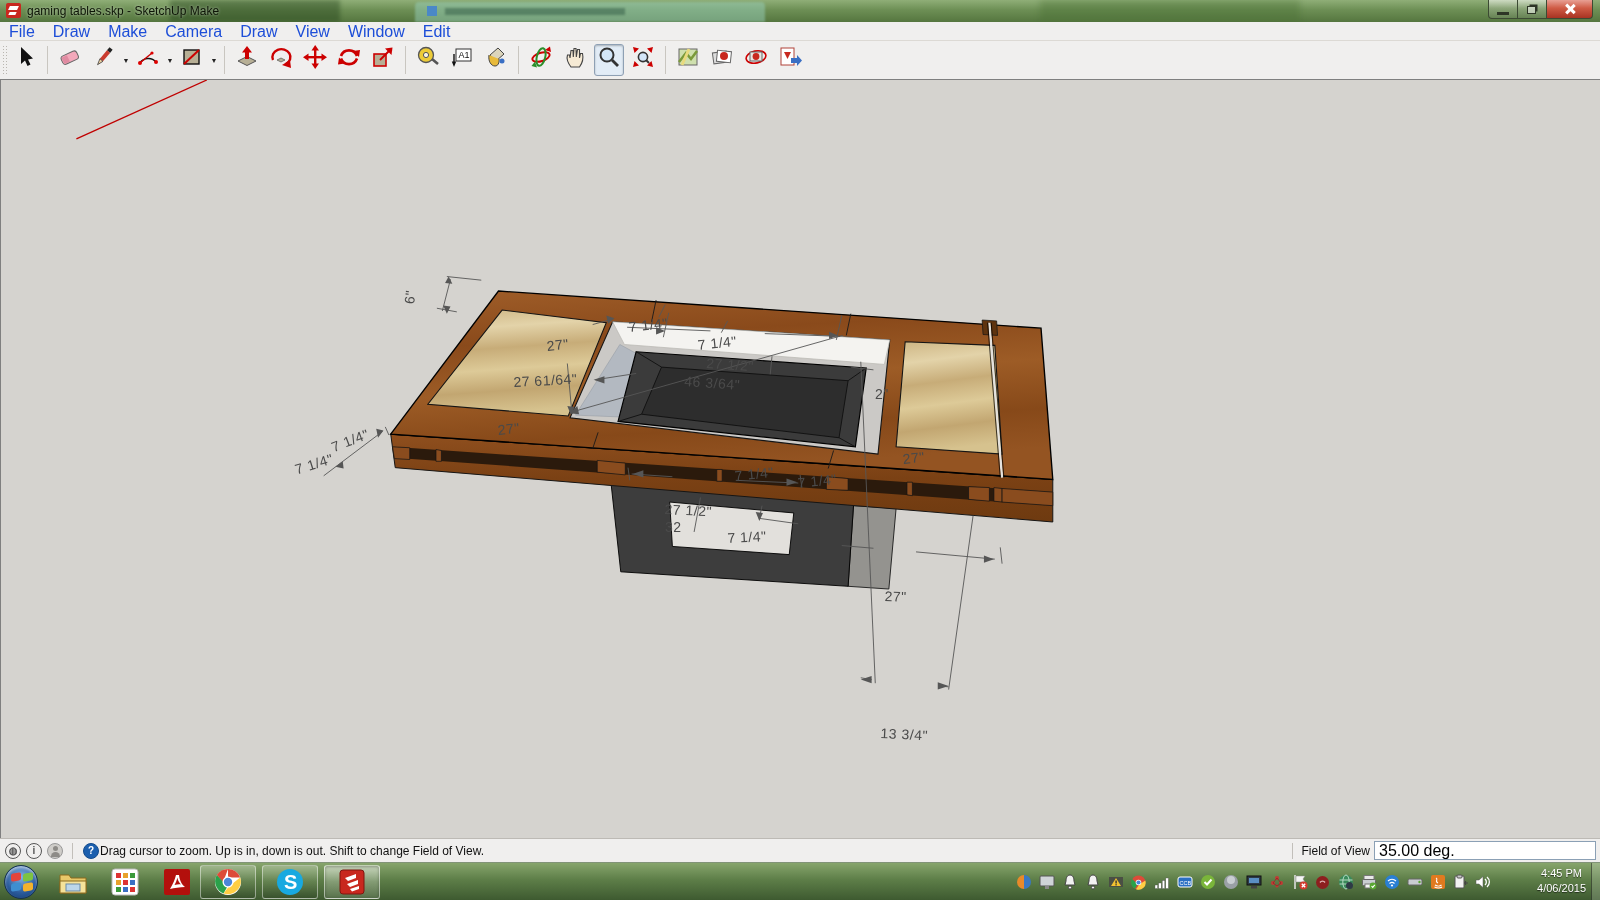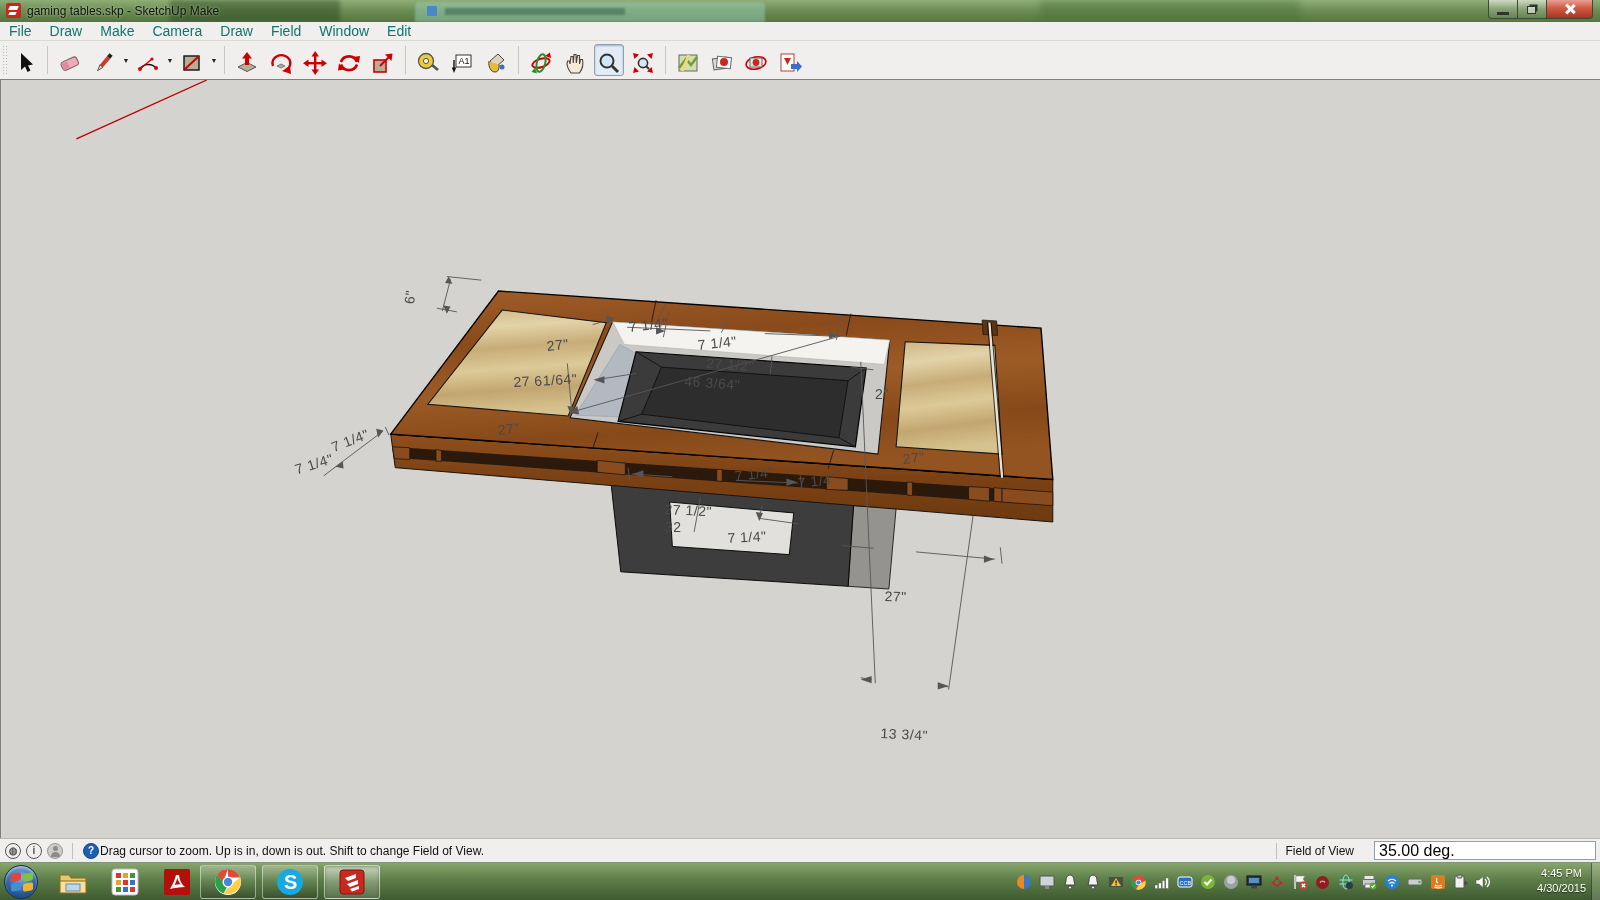--- a/index.html
+++ b/index.html
@@ -26,48 +26,48 @@
   .wbtn.cls { width:46px; border-left:none; border-radius:0 0 4px 0;
     background:linear-gradient(#e8a094,#cf5b45 45%,#a83322); }
   .glyph-min { width:12px; height:3px; background:#2d3526; margin-top:8px; }
   .glyph-res { width:9px; height:8px; border:1.5px solid #2d3526; background:rgba(255,255,255,.5); box-shadow:2px -2px 0 -0.5px #2d3526; margin:2px 2px 0 0;}
   .glyph-cls { position:relative; width:12px; height:12px; }
   .glyph-cls:before,.glyph-cls:after { content:""; position:absolute; left:5px; top:0; width:2.5px; height:12px; background:#fff; }
   .glyph-cls:before { transform:rotate(45deg);} .glyph-cls:after { transform:rotate(-45deg);}
 
   
   #menubar { position:absolute; top:22px; left:0; width:1600px; height:19px; background:#f0efee; border-bottom:1px solid #dcd9d4; display:flex; align-items:center; }
-  .menu-item { font-size:14px; color:#0f766e; padding:0 9px; height:19px; line-height:19px; }
+  .menu-item { font-size:16px; color:#1d4ed8; padding:0 9px; height:19px; line-height:19px; }
 
   
   #toolbar { position:absolute; top:41px; left:0; width:1600px; height:38px; background:#f0efee; display:flex; align-items:center; }
   .drag-handle { width:6px; height:30px; margin-left:2px;
     background-image:radial-gradient(#b9b6b0 1px, transparent 1px); background-size:3px 3px; }
-  .tool { width:30px; height:32px; margin:0 2px; display:flex; align-items:flex-end; justify-content:center; border:1px solid transparent; border-radius:3px; }
+  .tool { width:30px; height:32px; margin:0 2px; display:flex; align-items:flex-start; justify-content:center; border:1px solid transparent; border-radius:3px; }
   .tool.active { background:#e2ecf6; border-color:#8ea0b4; box-shadow:inset 0 1px 2px rgba(0,0,0,.25); }
   .tool svg { display:block; }
   .tsep { width:1px; height:28px; background:#c9c6c0; margin:0 5px; }
   .dd { width:10px; height:32px; display:flex; align-items:center; justify-content:center; font-size:7px; color:#222; }
 
   
   #canvas { position:absolute; top:79px; left:0; width:1600px; height:759px; background:#d5d3cf; border-top:1px solid #7f7f7f; border-left:1px solid #7f7f7f; }
   #model-svg { position:absolute; left:0; top:0; }
   .dim { position:absolute; display:inline-block; font-size:14px; color:#4a4a4a; white-space:nowrap; transform-origin:left top; letter-spacing:0.5px; }
 
   
   #statusbar { position:absolute; top:838px; left:0; width:1600px; height:24px; background:#f0efee; border-top:1px solid #bdbab5; display:flex; align-items:center; font-size:12px; color:#111; }
   .sb-circle { width:16px; height:16px; border:1.6px solid #555; border-radius:50%; margin-left:5px; position:relative; display:flex; align-items:center; justify-content:center; font-size:10px; color:#555; font-weight:bold;}
   .sb-avatar { border-color:#999; background:#cfcdc9; }
   .sb-avatar:before{content:""; position:absolute; top:2px; left:4.5px; width:5px; height:5px; border-radius:50%; background:#8d8b87;}
   .sb-avatar:after{content:""; position:absolute; bottom:1px; left:2.5px; width:9px; height:5px; border-radius:5px 5px 0 0; background:#8d8b87;}
   .sb-help { background:#1b5fae; border-color:#134website; border-color:#134b8c; color:#fff; margin-left:10px;}
   .sb-sep { width:1px; height:16px; background:#c2bfba; margin-left:9px; }
   #sb-message { margin-left:1px; }
   #fov-wrap { position:absolute; right:4px; top:2px; display:flex; align-items:center; }
-  #fov-label { font-size:12px; color:#111; margin-right:20px; }
+  #fov-label { font-size:12px; color:#111; margin-right:4px; }
   #fov-input { width:222px; height:19px; border:1px solid #8ba0b5; background:#fff; font-size:16px; padding:0 4px; font-family:"Liberation Sans",sans-serif; }
 
   
   #taskbar { position:absolute; top:862px; left:0; width:1600px; height:38px;
     background:linear-gradient(#87a56c,#5d7e48 45%,#3e5a30); border-top:1px solid rgba(255,255,255,.35); display:flex; align-items:center; }
   #start-orb { width:34px; height:34px; margin-left:4px; border-radius:50%;
     background:radial-gradient(circle at 50% 35%, #7fb2e8, #2a5a9a 60%, #123a6e); border:1px solid #16324f; position:relative; box-shadow:inset 0 2px 3px rgba(255,255,255,.6); }
   .flag { position:absolute; width:10px; height:8px; border-radius:2px; }
   .f1 { left:6px; top:7px;  background:#e5443c; transform:skewY(-8deg);}
   .f2 { left:18px; top:7px; background:#7dc242; transform:skewY(-8deg);}
@@ -107,21 +107,21 @@
         </div>
     </div>
   </div>
 
   <div id="menubar">
     <span class="menu-item">File</span>
     <span class="menu-item">Draw</span>
     <span class="menu-item">Make</span>
     <span class="menu-item">Camera</span>
     <span class="menu-item">Draw</span>
-    <span class="menu-item">Field</span>
+    <span class="menu-item">View</span>
     <span class="menu-item">Window</span>
     <span class="menu-item">Edit</span>
   </div>
 
   <div id="toolbar">
     <div class="drag-handle"></div>
     <div class="tool">
       <svg width="24" height="24">
           <path d="M8,2 L8,19 L12,15.5 L14.5,21 L17.5,19.5 L15,14.5 L20,13.5 Z" fill="#111"></path>
         </svg>
@@ -651,18 +651,18 @@
         </span>
       <span class="tray-icon">
           <svg width="17" height="16">
             <polygon points="1,6 4,6 8,2.5 8,13.5 4,10 1,10" fill="#fff" stroke="#555" stroke-width="0.5"></polygon>
             <path d="M10,5 A4,4 0 0 1 10,11 M12,3 A6.5,6.5 0 0 1 12,13" stroke="#fff" stroke-width="1.3" fill="none"></path>
           </svg>
         </span>
     </div>
     <div id="clock">
       <div>4:45 PM</div>
-      <div>4/30/2015</div>
+      <div>4/06/2015</div>
     </div>
     <div id="show-desktop"></div>
   </div>
 
 </div>
 
 </body></html>

